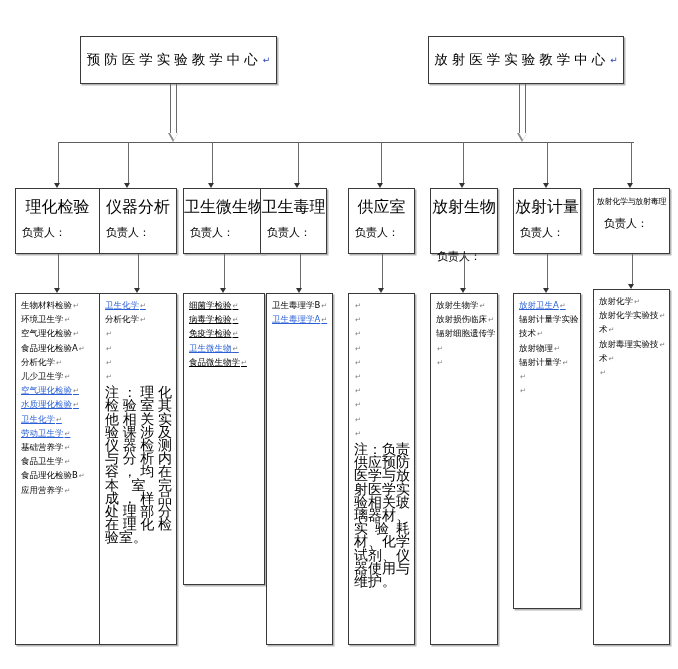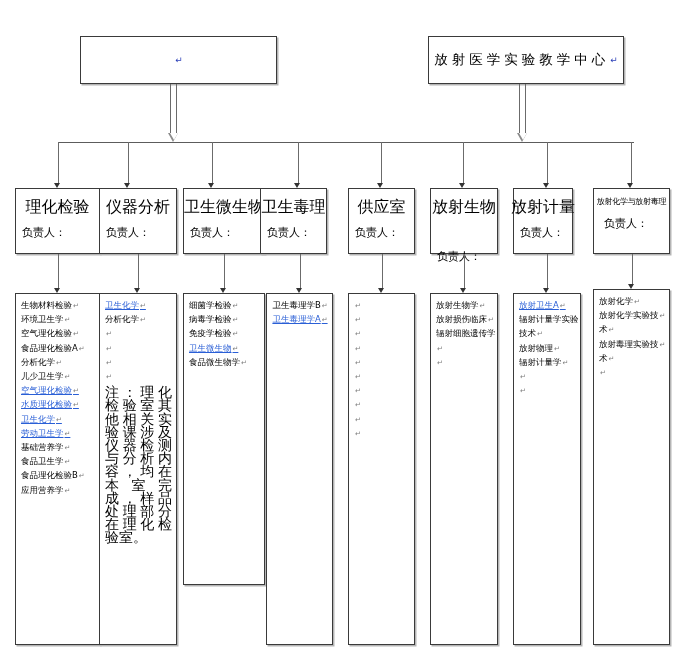--- a/index.html
+++ b/index.html
@@ -155,20 +155,21 @@
     border-right: 4.6px solid transparent;
     border-top: 7.4px solid #ffffff;
   }
 </style>
 </head>
 <body>
 
 <div id="canvas">
 
   <div class="box top-box" style="left:80px; top:36px; width:197px; height:48px;">
+    <span class="title">预防医学实验教学中心</span>
       <span class="pilcrow">↵</span>
   </div>
 
   <div class="box top-box" style="left:428px; top:36px; width:196px; height:48px;">
     <span class="title">放射医学实验教学中心</span>
       <span class="pilcrow">↵</span>
   </div>
 
   <div class="block-arrow" style="left:169px; top:84px; height:58px;">
     <div class="shaft" style="height:49px;"></div>
@@ -231,21 +232,21 @@
   <div class="box dept-box" style="left:348px; top:188px; width:67px; height:66px;">
     <span class="dept-title">供应室</span>
     <span class="dept-owner">负责人：</span>
   </div>
 
   <div class="box dept-box" style="left:430px; top:188px; width:68px; height:66px;gap:24px;">
     <span class="dept-title">放射生物</span>
     <span class="dept-owner">负责人：</span>
   </div>
 
-  <div class="box dept-box" style="left:513px; top:188px; width:60px; height:66px;">
+  <div class="box dept-box" style="left:513px; top:188px; width:68px; height:66px;">
     <span class="dept-title">放射计量</span>
     <span class="dept-owner">负责人：</span>
   </div>
 
   <div class="box dept-box narrow" style="left:593px; top:188px; width:77px; height:66px;">
     <span class="dept-title small">放射化学与放射毒理</span>
     <span class="dept-owner">负责人：</span>
   </div>
 
   <div class="vline" style="left:57.5px; top:254px; height:35px;"></div>
@@ -292,55 +293,56 @@
   <div class="box course-box" style="left:99px; top:293px; width:78px; height:352px;">
       <div class="course-line blue"><span>卫生化学</span><span class="pmark">↵</span></div>
       <div class="course-line"><span>分析化学</span><span class="pmark">↵</span></div>
       <div class="course-line empty"><span></span><span class="pmark">↵</span></div>
       <div class="course-line empty"><span></span><span class="pmark">↵</span></div>
       <div class="course-line empty"><span></span><span class="pmark">↵</span></div>
       <div class="course-line empty"><span></span><span class="pmark">↵</span></div>
       <div class="note-block">注：理化检验室其他相关实验课涉及仪器检测与分析内容，均在本室完成，样品处理部分在理化检验室。</div>
     </div>
 
-  <div class="box course-box" style="left:183px; top:293px; width:82px; height:292px;">
+  <div class="box course-box" style="left:183px; top:293px; width:82px; height:292px;text-decoration:underline;">
       <div class="course-line"><span>细菌学检验</span><span class="pmark">↵</span></div>
       <div class="course-line"><span>病毒学检验</span><span class="pmark">↵</span></div>
       <div class="course-line"><span>免疫学检验</span><span class="pmark">↵</span></div>
       <div class="course-line blue"><span>卫生微生物</span><span class="pmark">↵</span></div>
       <div class="course-line"><span>食品微生物学</span><span class="pmark">↵</span></div>
     </div>
 
-  <div class="box course-box" style="left:266px; top:293px; width:67px; height:352px;text-align:center;">
+  <div class="box course-box" style="left:266px; top:293px; width:67px; height:352px;">
       <div class="course-line"><span>卫生毒理学B</span><span class="pmark">↵</span></div>
       <div class="course-line blue"><span>卫生毒理学A</span><span class="pmark">↵</span></div>
     </div>
 
   <div class="box course-box" style="left:348px; top:293px; width:67px; height:352px;">
       <div class="course-line empty"><span></span><span class="pmark">↵</span></div>
       <div class="course-line empty"><span></span><span class="pmark">↵</span></div>
       <div class="course-line empty"><span></span><span class="pmark">↵</span></div>
       <div class="course-line empty"><span></span><span class="pmark">↵</span></div>
       <div class="course-line empty"><span></span><span class="pmark">↵</span></div>
       <div class="course-line empty"><span></span><span class="pmark">↵</span></div>
       <div class="course-line empty"><span></span><span class="pmark">↵</span></div>
       <div class="course-line empty"><span></span><span class="pmark">↵</span></div>
       <div class="course-line empty"><span></span><span class="pmark">↵</span></div>
       <div class="course-line empty"><span></span><span class="pmark">↵</span></div>
+      <div class="note-block">注：负责供应预防医学与放射医学实验相关玻璃器材、实验耗材、化学试剂、仪器使用与维护。</div>
     </div>
 
   <div class="box course-box" style="left:430px; top:293px; width:68px; height:352px;">
       <div class="course-line"><span>放射生物学</span><span class="pmark">↵</span></div>
       <div class="course-line"><span>放射损伤临床</span><span class="pmark">↵</span></div>
       <div class="course-line"><span>辐射细胞遗传学</span><span class="pmark">↵</span></div>
       <div class="course-line empty"><span></span><span class="pmark">↵</span></div>
       <div class="course-line empty"><span></span><span class="pmark">↵</span></div>
     </div>
 
-  <div class="box course-box" style="left:513px; top:293px; width:68px; height:352px;">
+  <div class="box course-box" style="left:513px; top:293px; width:68px; height:316px;">
       <div class="course-line blue"><span>放射卫生A</span><span class="pmark">↵</span></div>
       <div class="course-line"><span>辐射计量学实验</span><span class="pmark">↵</span></div>
       <div class="course-line"><span>技术</span><span class="pmark">↵</span></div>
       <div class="course-line"><span>放射物理</span><span class="pmark">↵</span></div>
       <div class="course-line"><span>辐射计量学</span><span class="pmark">↵</span></div>
       <div class="course-line empty"><span></span><span class="pmark">↵</span></div>
       <div class="course-line empty"><span></span><span class="pmark">↵</span></div>
     </div>
 
   <div class="box course-box" style="left:593px; top:289px; width:77px; height:356px;">

